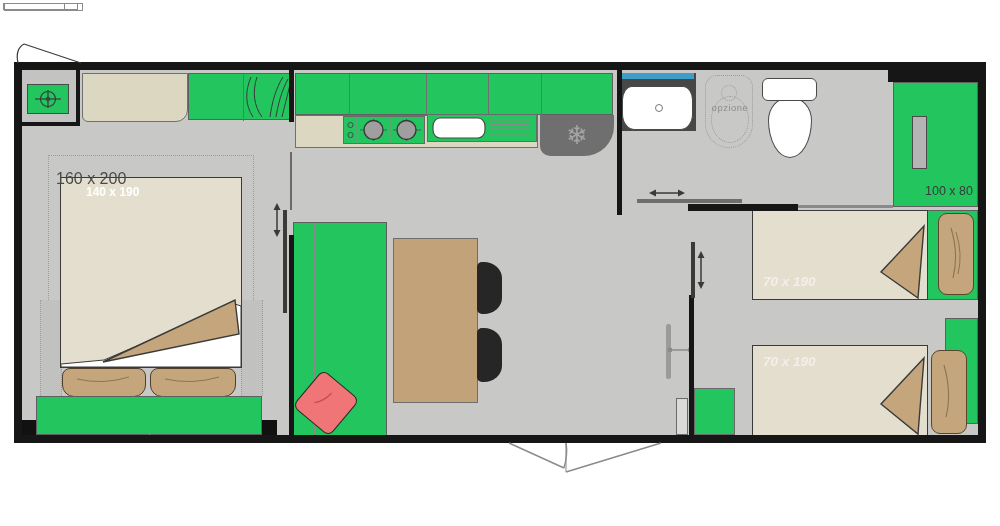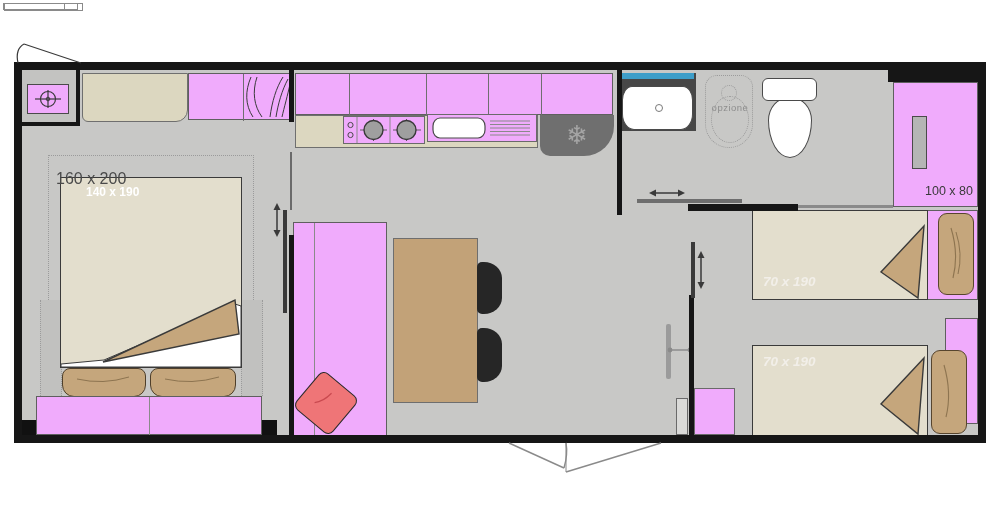--- a/index.html
+++ b/index.html
@@ -5,21 +5,21 @@
   html,body{margin:0;padding:0;background:#fff;}
   body{font-family:"Liberation Sans", sans-serif;}
   #plan{position:relative;width:1000px;height:526px;background:#fff;overflow:hidden;}
   .abs{position:absolute;}
   
   .floor{position:absolute;background:#c8c8c6;z-index:1;}
   .furn{position:absolute;z-index:5;}
   .wall{position:absolute;background:#161616;z-index:20;}
   .over{position:absolute;z-index:30;}
   
-  .whitebox{background:#f0abfc;border:1px solid #5f5f5f;box-sizing:border-box;}
+  .whitebox{background:#22c55e;border:1px solid #5f5f5f;box-sizing:border-box;}
   .beigebox{background:#dcd7c0;border:1px solid #6f6f6f;box-sizing:border-box;}
   .mattress{background:#e3decd;border:1.5px solid #3a3a3a;box-sizing:border-box;}
   .tan{background:#c5a67c;}
   .dotted{border:1px dotted #9b9b9b;box-sizing:border-box;}
   .lbl{white-space:nowrap;pointer-events:none;}
   .lbl-dark{color:#4a4a4a;font-size:16px;margin-top:12px;}
   .lbl-white{color:#ffffff;font-size:12px;font-weight:700;margin-left:16px;}
   .lbl-bed{color:#f2efe9;font-size:13.5px;font-weight:700;font-style:italic;}
   .lbl-shower{color:#3a3a3a;font-size:12.5px;}
   .lbl-opt{color:#8d8d8d;font-size:9.5px;font-weight:400;letter-spacing:.5px;}

